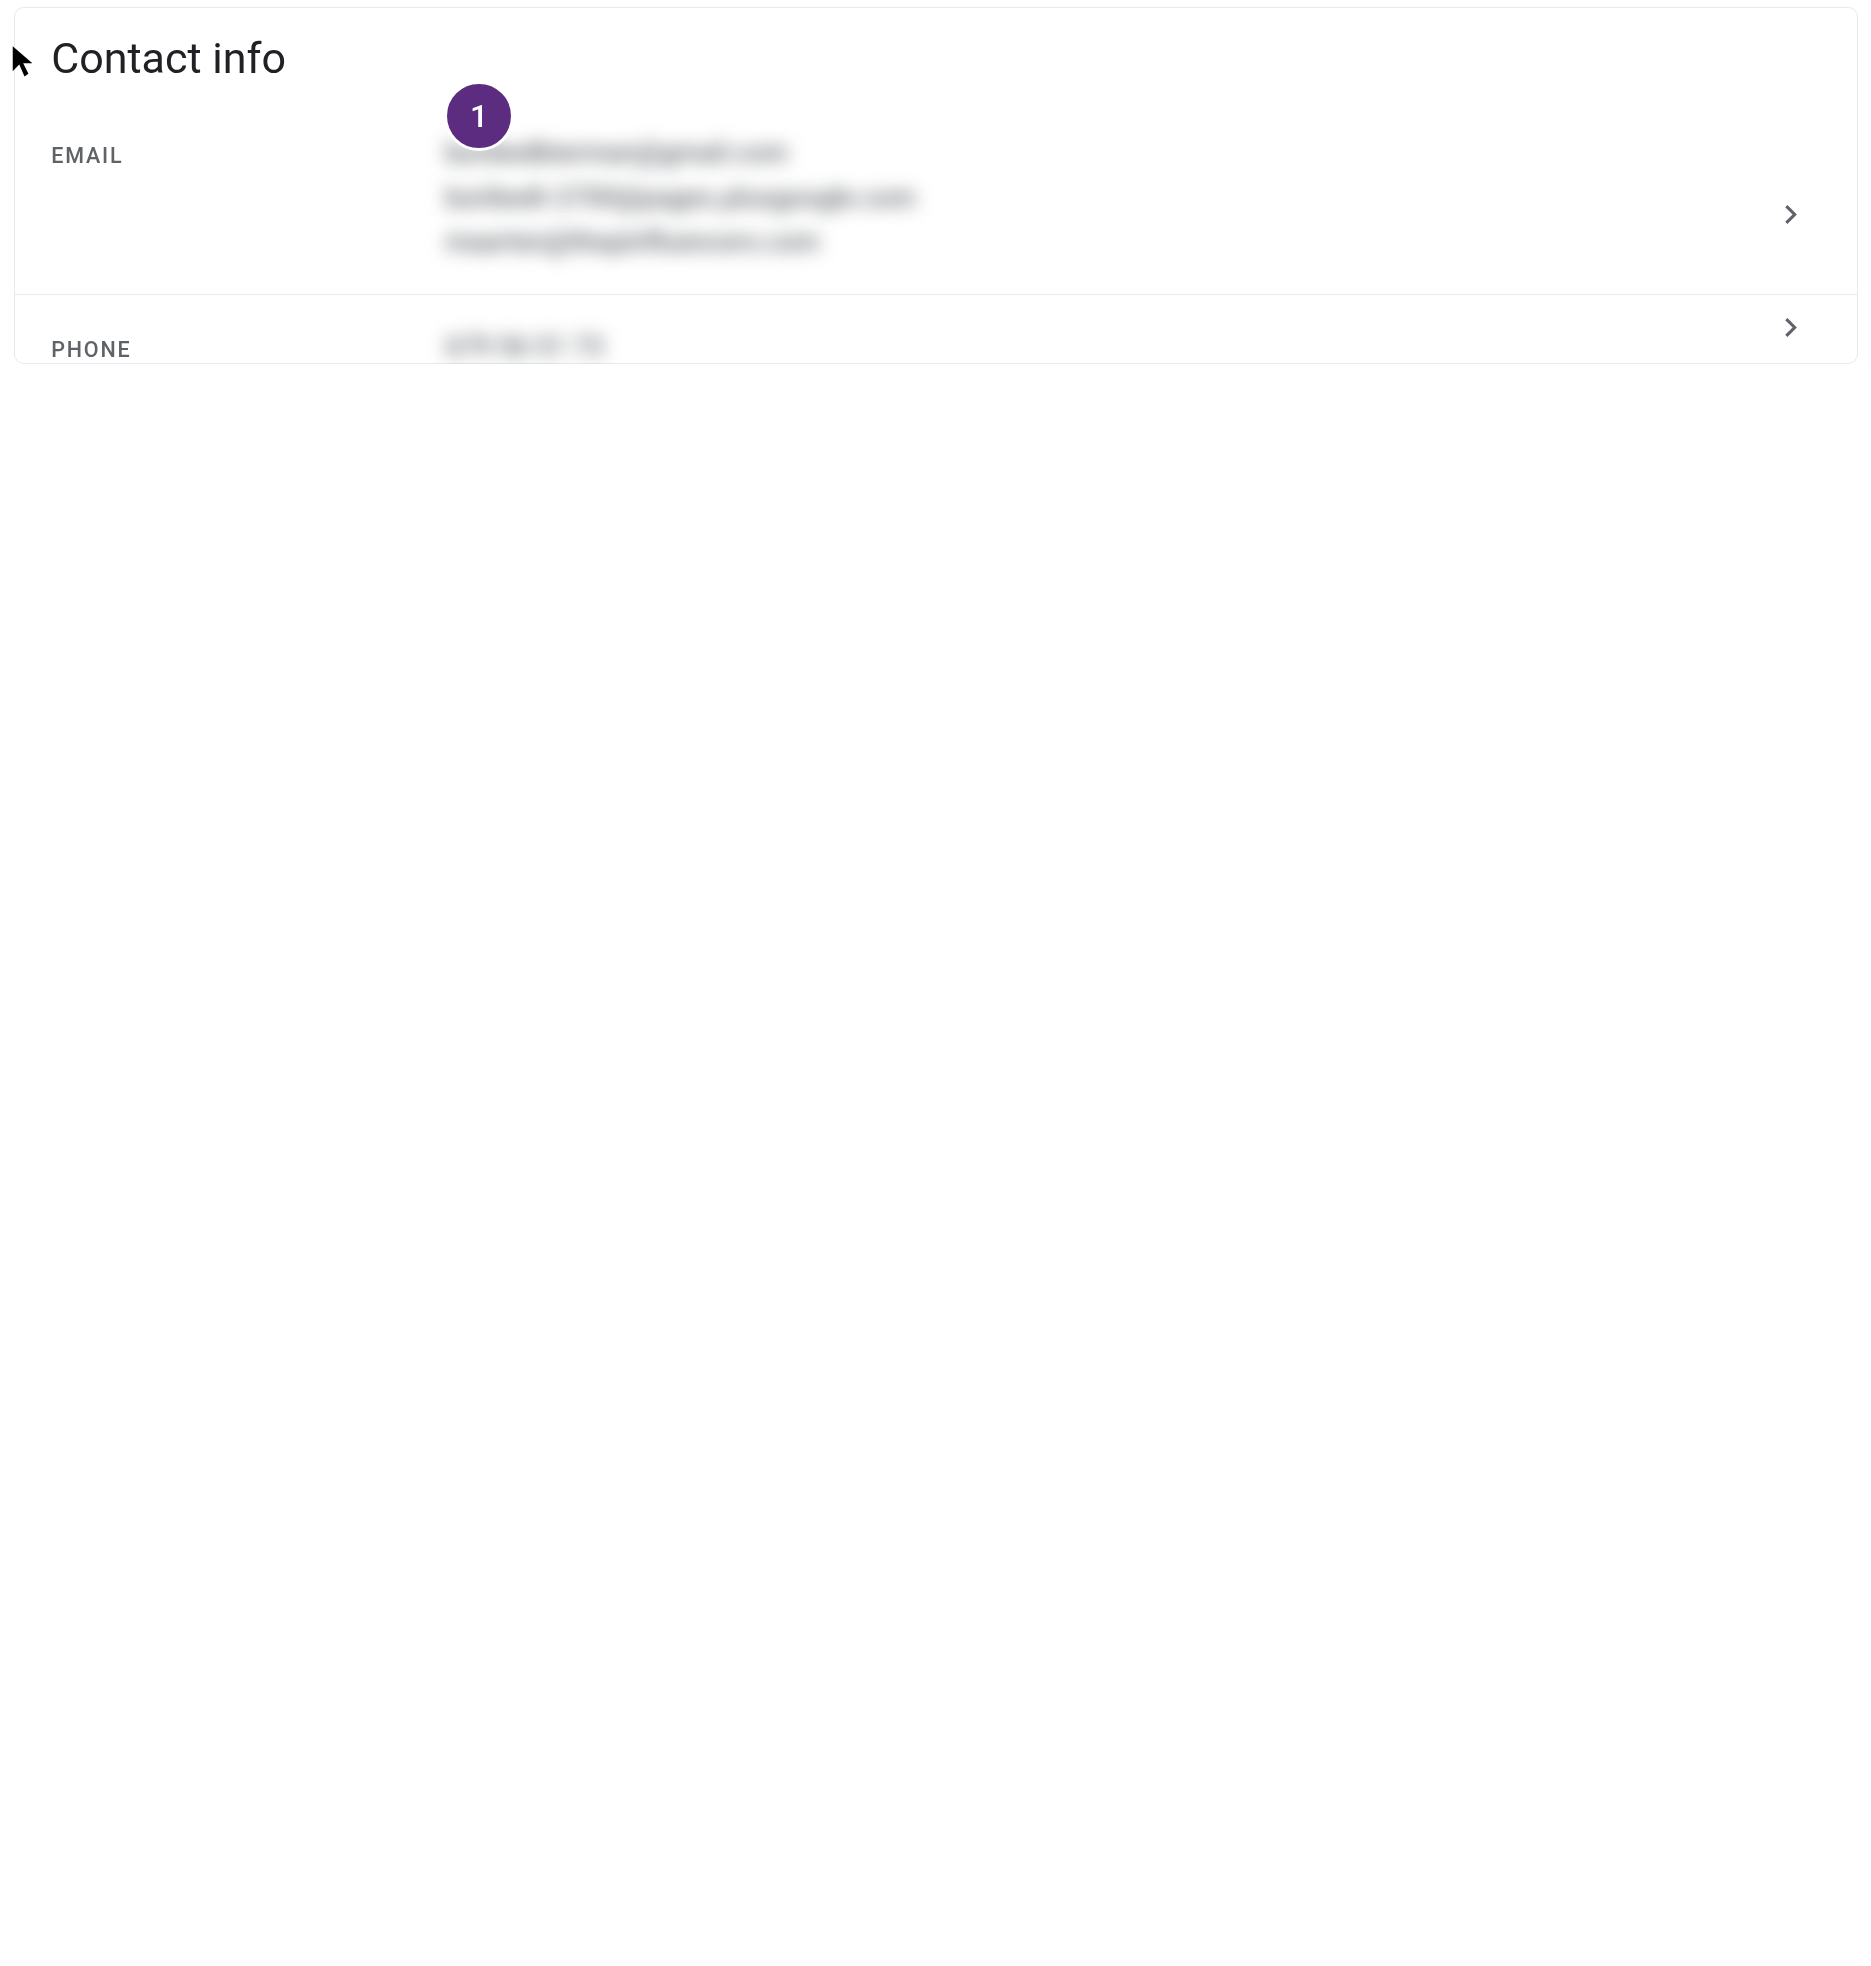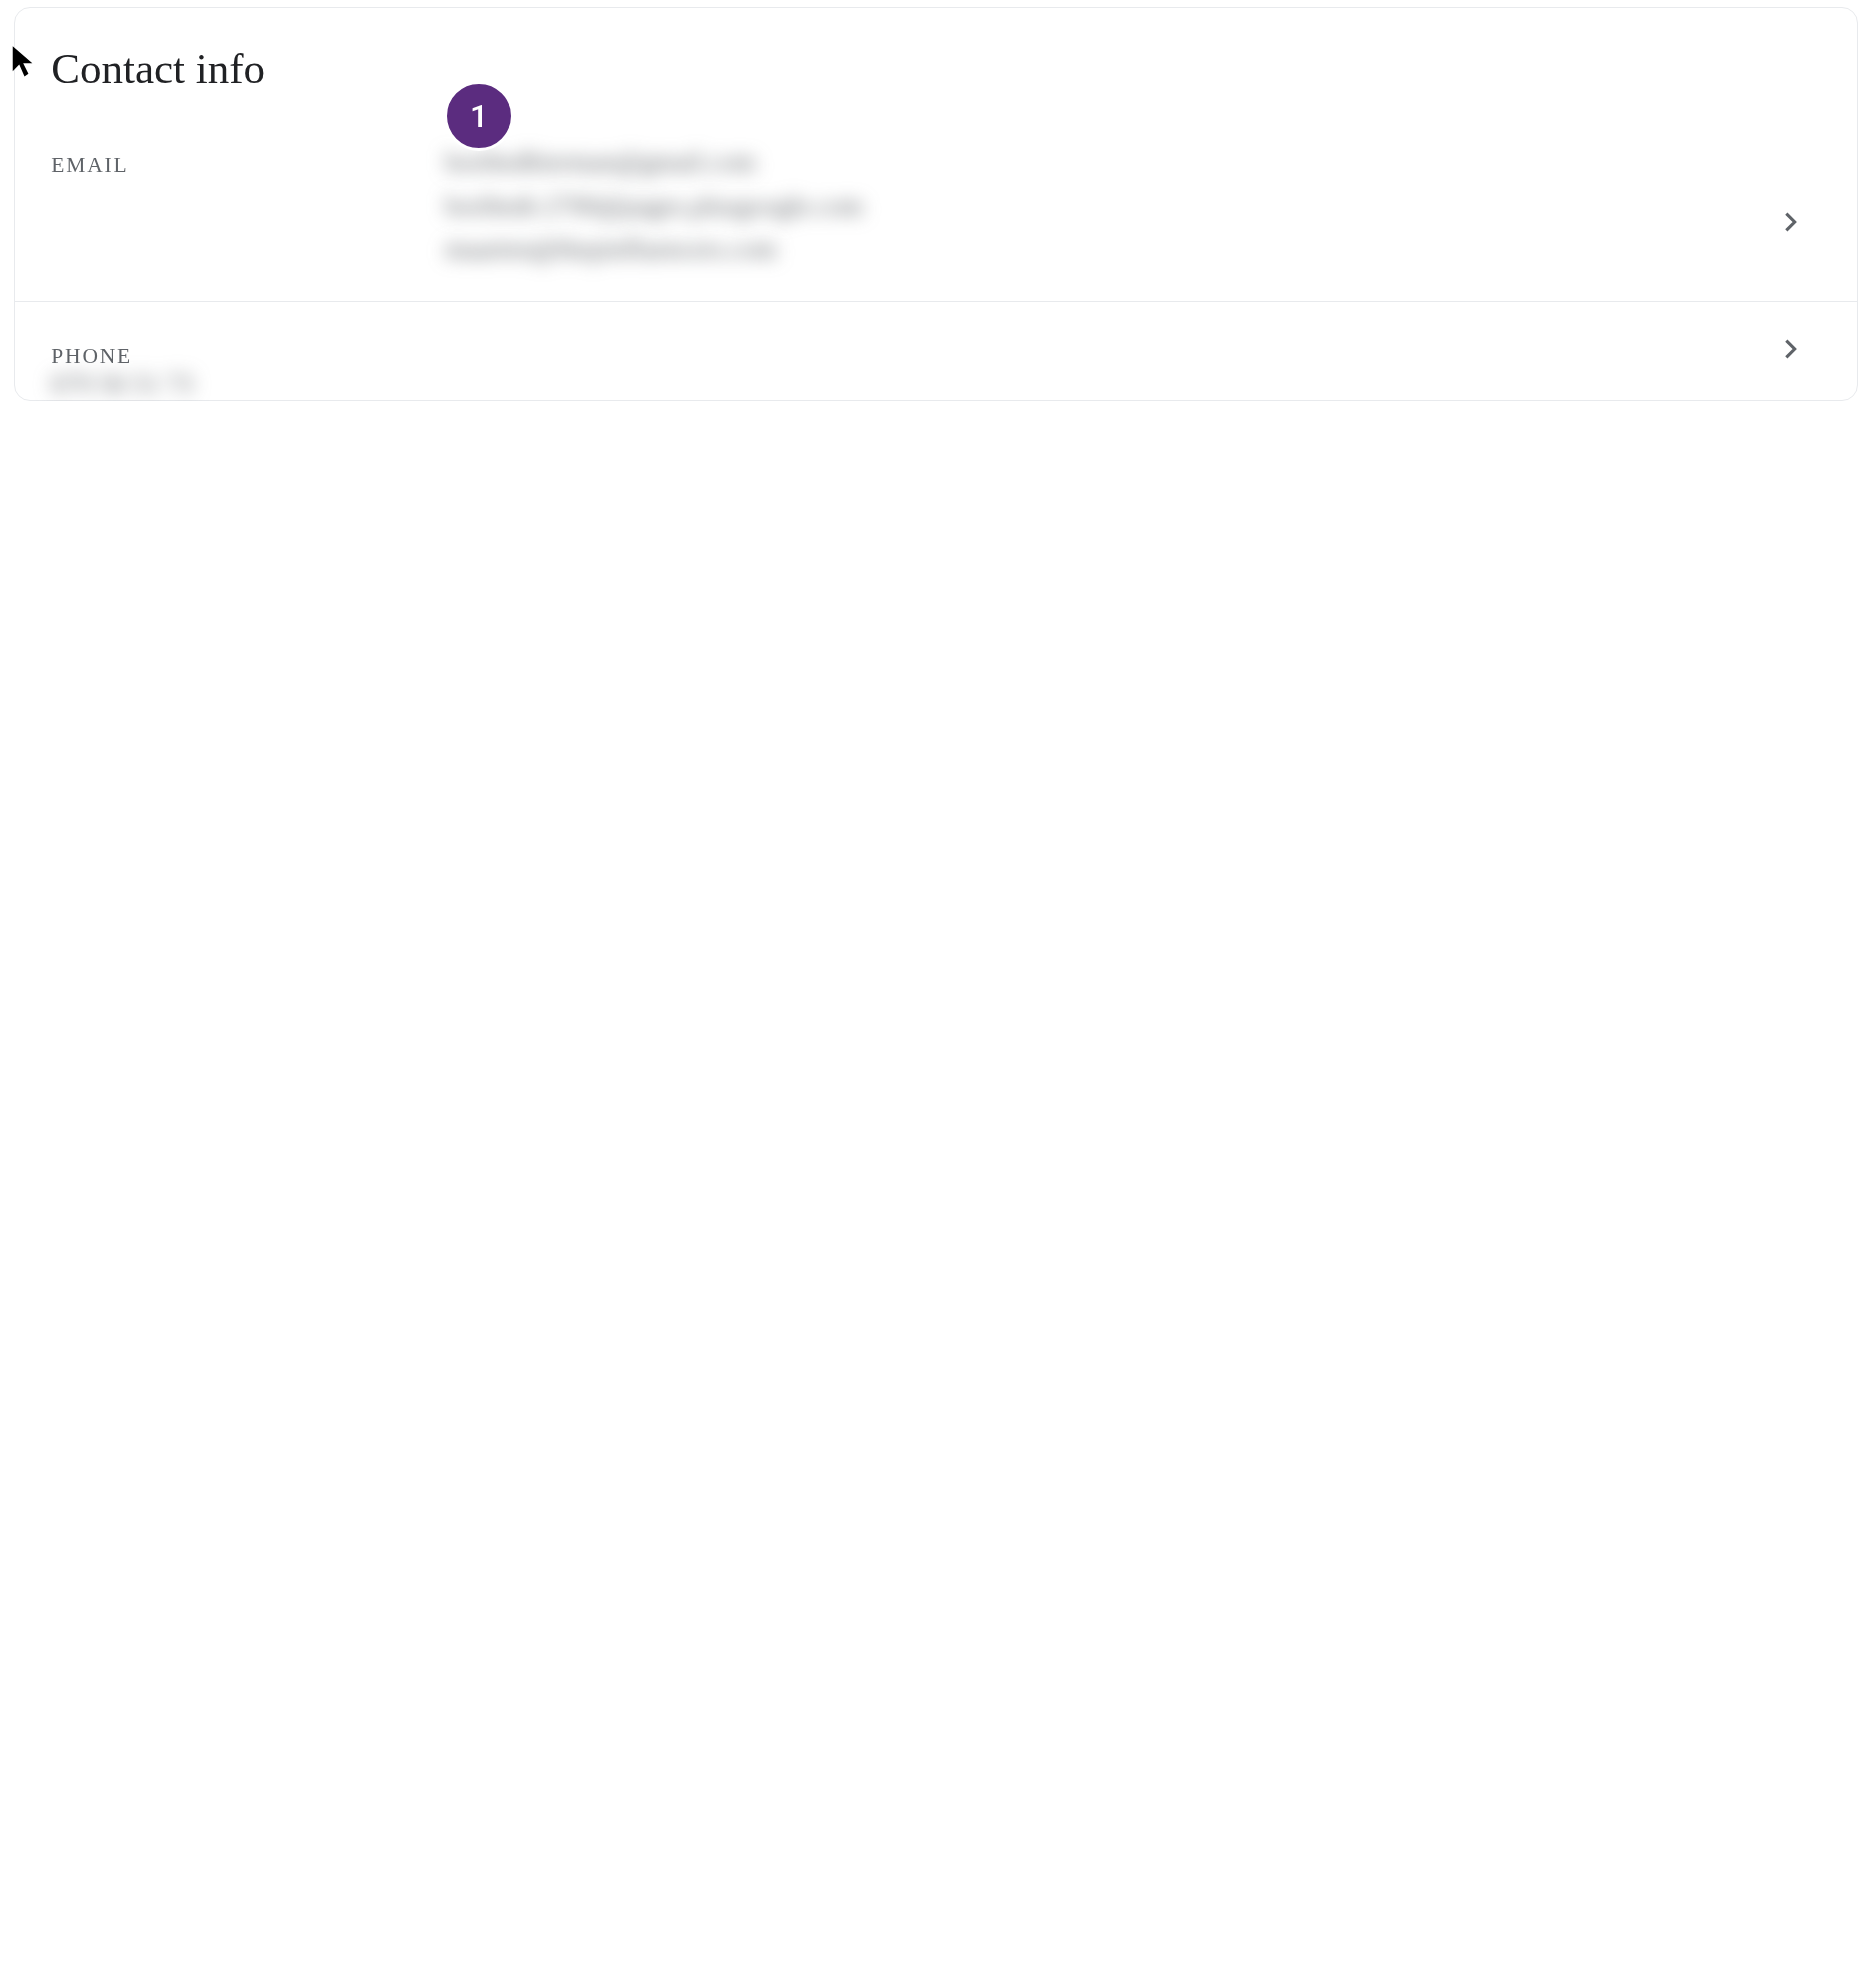--- a/index.html
+++ b/index.html
@@ -12,24 +12,23 @@
     }
     .cursor {
       position: absolute;
       top: 45px;
       left: 10.7px;
       z-index: 100;
     }
     .top-card {
       margin: 7.2px 14.3px 0 14.3px;
       border: 0.9px solid #e8eaed;
-      border-radius: 16px;
-      padding-top: 36px;
-      position: relative;
-      font-family: Liberation Serif, serif;
+      border-radius: 10px;
+      padding-top: 25px;
+      position: relative;
     }
     .top-title {
       font-size: 43px;
       font-weight: 400;
       color: #202124;
       margin: 0 0 54px 36px;
     }
     .info-row {
       display: flex;
       align-items: flex-start;
@@ -53,21 +52,21 @@
       font-weight: 500;
     }
     .chev {
       position: absolute;
       right: 54px;
       top: 50%;
       transform: translateY(-50%);
       color: #5f6368;
     }
     .chev svg { width: 25px; height: 25px; }
-    .info-row.phone { padding-top: 36px; padding-bottom: 0; flex-direction: column; }
+    .info-row.phone { padding-top: 36px; padding-bottom: 0; }
 
     .email-panel {
       position: absolute;
       left: 0;
       top: 498px;
       width: 1576px;
       background: #fff;
       padding-bottom: 36px;
     }
     .email-header {

